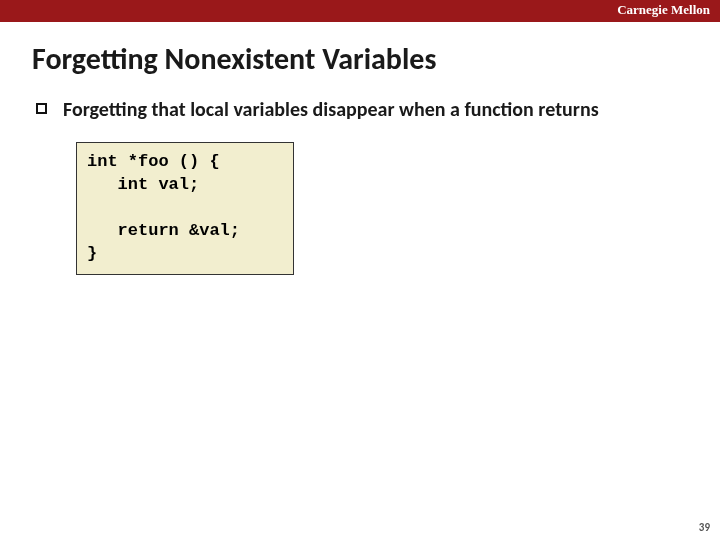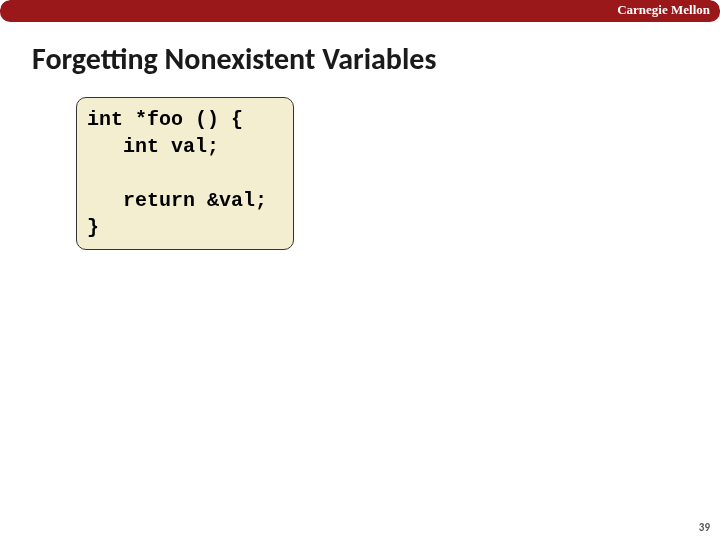--- a/index.html
+++ b/index.html
@@ -1,15 +1,15 @@
 <!DOCTYPE html>
 <html><head>
 <meta charset="utf-8">
 <style>
-  * { margin: 0; padding: 0; box-sizing: border-box; border-radius: 10px; }
+  * { margin: 0; padding: 0; box-sizing: border-box; }
   body {
     width: 720px;
     height: 540px;
     background: #ffffff;
     font-family: Calibri, "Segoe UI", Arial, sans-serif;
     position: relative;
     overflow: hidden;
   }
   .header-bar {
     width: 100%;
@@ -59,21 +59,21 @@
     line-height: 1.25;
     max-width: 600px;
   }
   .code-box {
     margin-left: 44px;
     border: 1px solid #333;
     background: #f2eecf;
     width: 218px;
     padding: 8px 10px 8px 10px;
     font-family: "Courier New", monospace;
-    font-size: 20px;
+    font-size: 17px;
     font-weight: bold;
     line-height: 1.35;
     color: #000;
     white-space: pre;
   }
   .page-number {
     position: absolute;
     right: 10px;
     bottom: 6px;
     font-size: 11px;
@@ -84,20 +84,24 @@
 </head>
 <body>
 
 <div class="header-bar">
   <span class="header-brand">Carnegie Mellon</span>
 </div>
 
 <div class="slide-content">
   <h1 class="slide-title">Forgetting Nonexistent Variables</h1>
 
+  <div class="bullet-row">
+    <div class="bullet-marker"></div>
+    <div class="bullet-text">Forgetting that local variables disappear when a function returns</div>
+  </div>
 
   <div class="code-box">int *foo () {
    int val;
 
    return &amp;val;
 }</div>
 </div>
 
 <div class="page-number">39</div>
 

